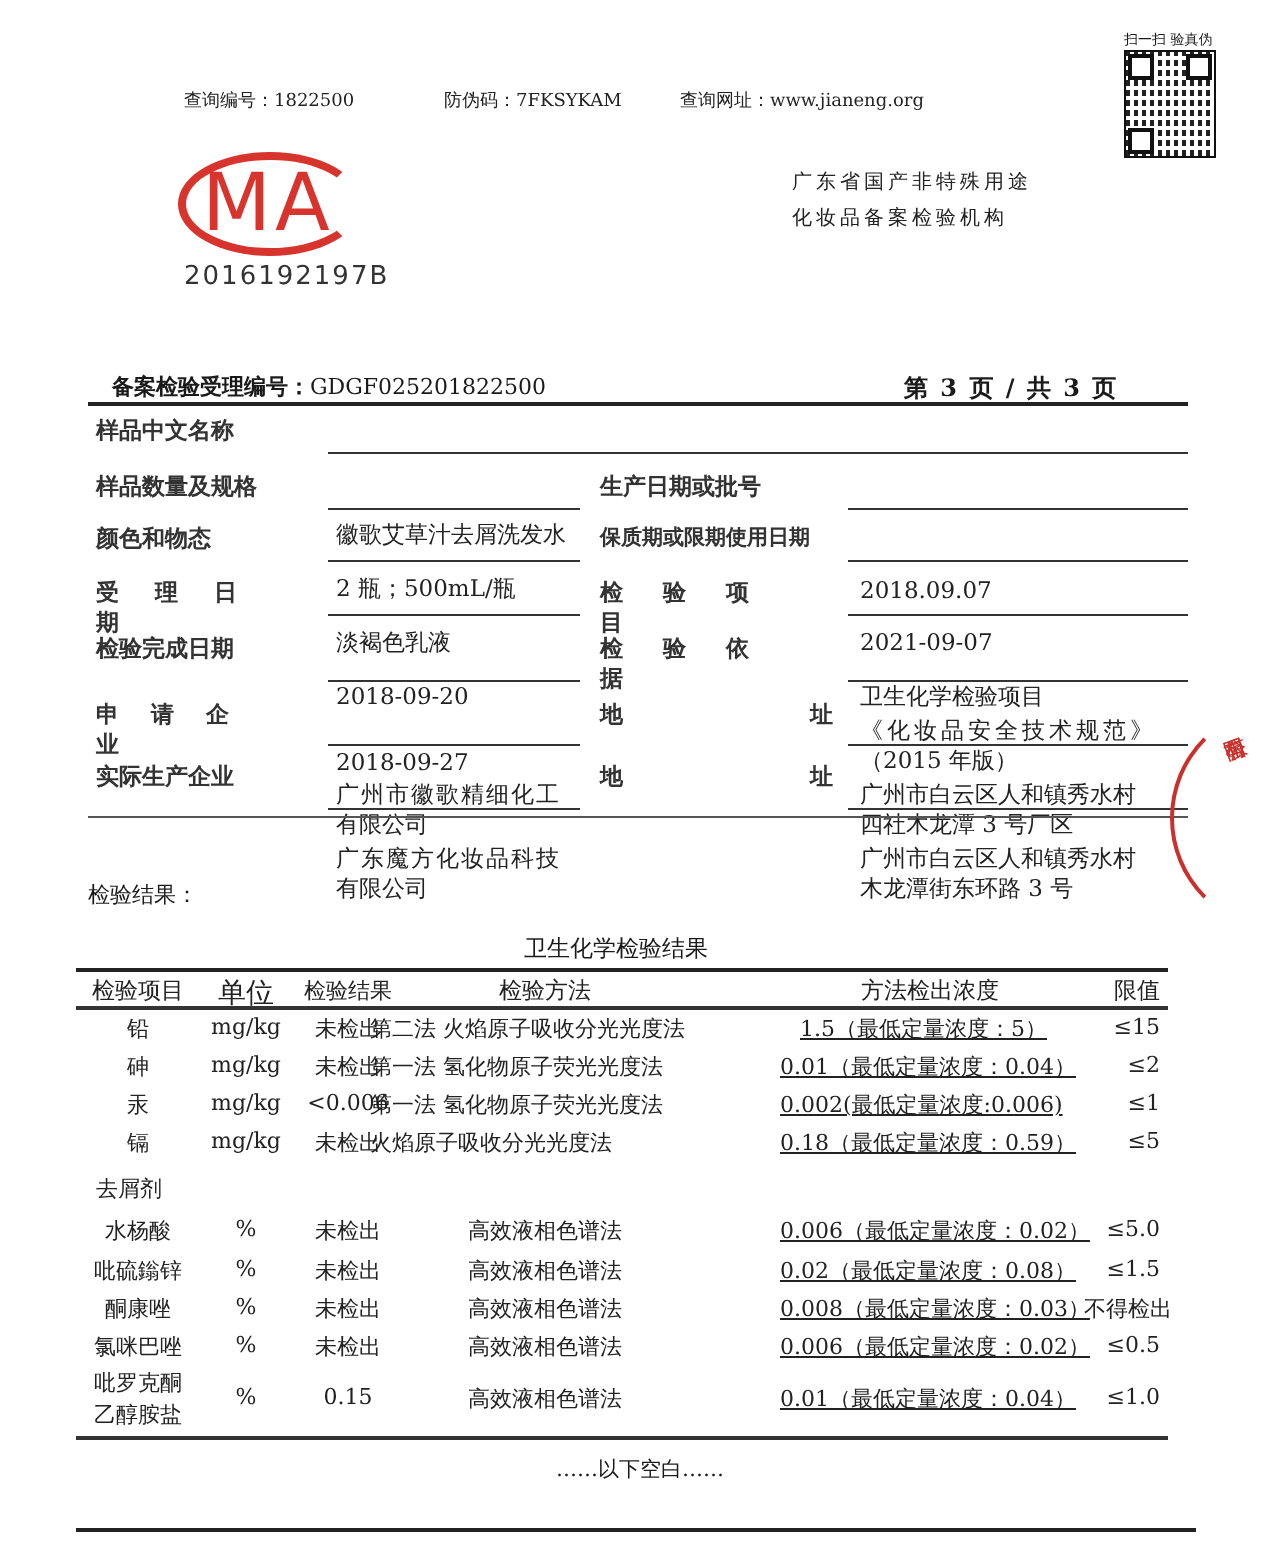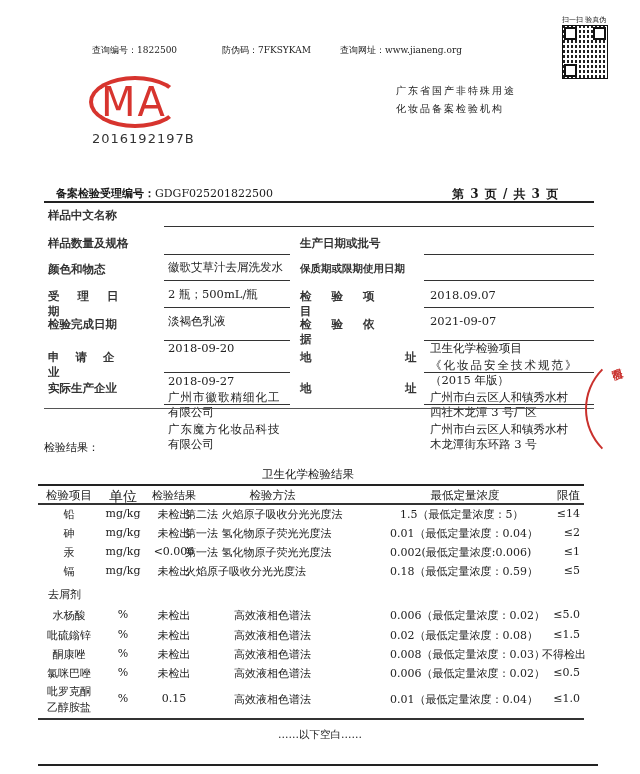--- a/index.html
+++ b/index.html
@@ -28,21 +28,21 @@
   .lbl { position:absolute; font-size:11.5px; font-weight:bold; color:#333; display:flex; justify-content:space-between; }
   .val { position:absolute; font-size:11.5px; color:#222; line-height:14px;margin-top:48px; }
   .res-title { position:absolute; left:44px; top:440px; font-size:11px; }
   .tbl-title { position:absolute; left:16px; width:560px; text-align:center; top:467px; font-size:11.5px;margin-left:12px; }
   .cell { position:absolute; font-size:11px; color:#222; white-space:nowrap; }
   .c0 { left:38px; width:62px; text-align:center; }
   .c1 { left:100px; width:46px; text-align:center; }
   .c2 { left:146px; width:56px; text-align:center; }
   .c3m { left:205px; width:135px; text-align:center; }
   .c3l { left:185px; text-align:left; }
-  .c4 { left:390px; text-align:center; }
+  .c4 { left:390px; text-align:center;text-decoration:underline; }
   .c5 { left:520px; width:60px; text-align:right; }
   .stamp { position:absolute; left:585px; top:352px; width:110px; height:110px; border:2px solid #c9302c; border-radius:50%;
            border-right-color:transparent; border-top-color:transparent; border-bottom-color:transparent; }
   .stamp-text { position:absolute; left:604px; top:362px; font-size:11px; color:#c9302c; writing-mode:vertical-rl; transform:rotate(-20deg); }
   .blank { position:absolute; left:0; width:640px; text-align:center; top:728px; font-size:10.5px; }
 </style>
 </head>
 <body>
 
 <div class="topline">
@@ -128,32 +128,32 @@
 <div class="tbl-title">卫生化学检验结果</div>
 
 <div class="thick" style="left:38px;width:456px;top:484px;height:1.5px"></div>
 <div class="thick" style="left:494px;width:90px;top:484px;height:1.5px"></div>
 
 <div>
   <div class="cell c0" style="top:488px;font-size:11.5px">检验项目</div>
   <div class="cell c1" style="top:488px;font-size:14px">单位</div>
   <div class="cell c2" style="top:488px;font-size:11px">检验结果</div>
   <div class="cell" style="left:205px;width:135px;text-align:center;top:488px;font-size:11.5px">检验方法</div>
-  <div class="cell" style="left:410px;width:110px;text-align:center;top:488px;font-size:11.5px">最低定量浓度</div>
+  <div class="cell" style="left:410px;width:110px;text-align:center;top:488px;font-size:11.5px">方法检出浓度</div>
   <div class="cell c5" style="top:488px;font-size:11.5px">限值</div>
 </div>
 <div class="thin" style="left:38px;width:546px;top:503px;height:1.5px"></div>
 
 <div>
   <div class="cell c0" style="top:507px">铅</div>
   <div class="cell c1" style="top:507px">mg/kg</div>
   <div class="cell c2" style="top:507px">未检出</div>
   <div class="cell c3l" style="top:507px;left:185px">第二法 火焰原子吸收分光光度法</div>
   <div class="cell c4" style="top:507px;left:400px">1.5（最低定量浓度：5）</div>
-  <div class="cell c5" style="top:507px">≤14</div>
+  <div class="cell c5" style="top:507px">≤15</div>
 </div>
 <div>
   <div class="cell c0" style="top:526px">砷</div>
   <div class="cell c1" style="top:526px">mg/kg</div>
   <div class="cell c2" style="top:526px">未检出</div>
   <div class="cell c3l" style="top:526px">第一法 氢化物原子荧光光度法</div>
   <div class="cell c4" style="top:526px">0.01（最低定量浓度：0.04）</div>
   <div class="cell c5" style="top:526px">≤2</div>
 </div>
 <div>

